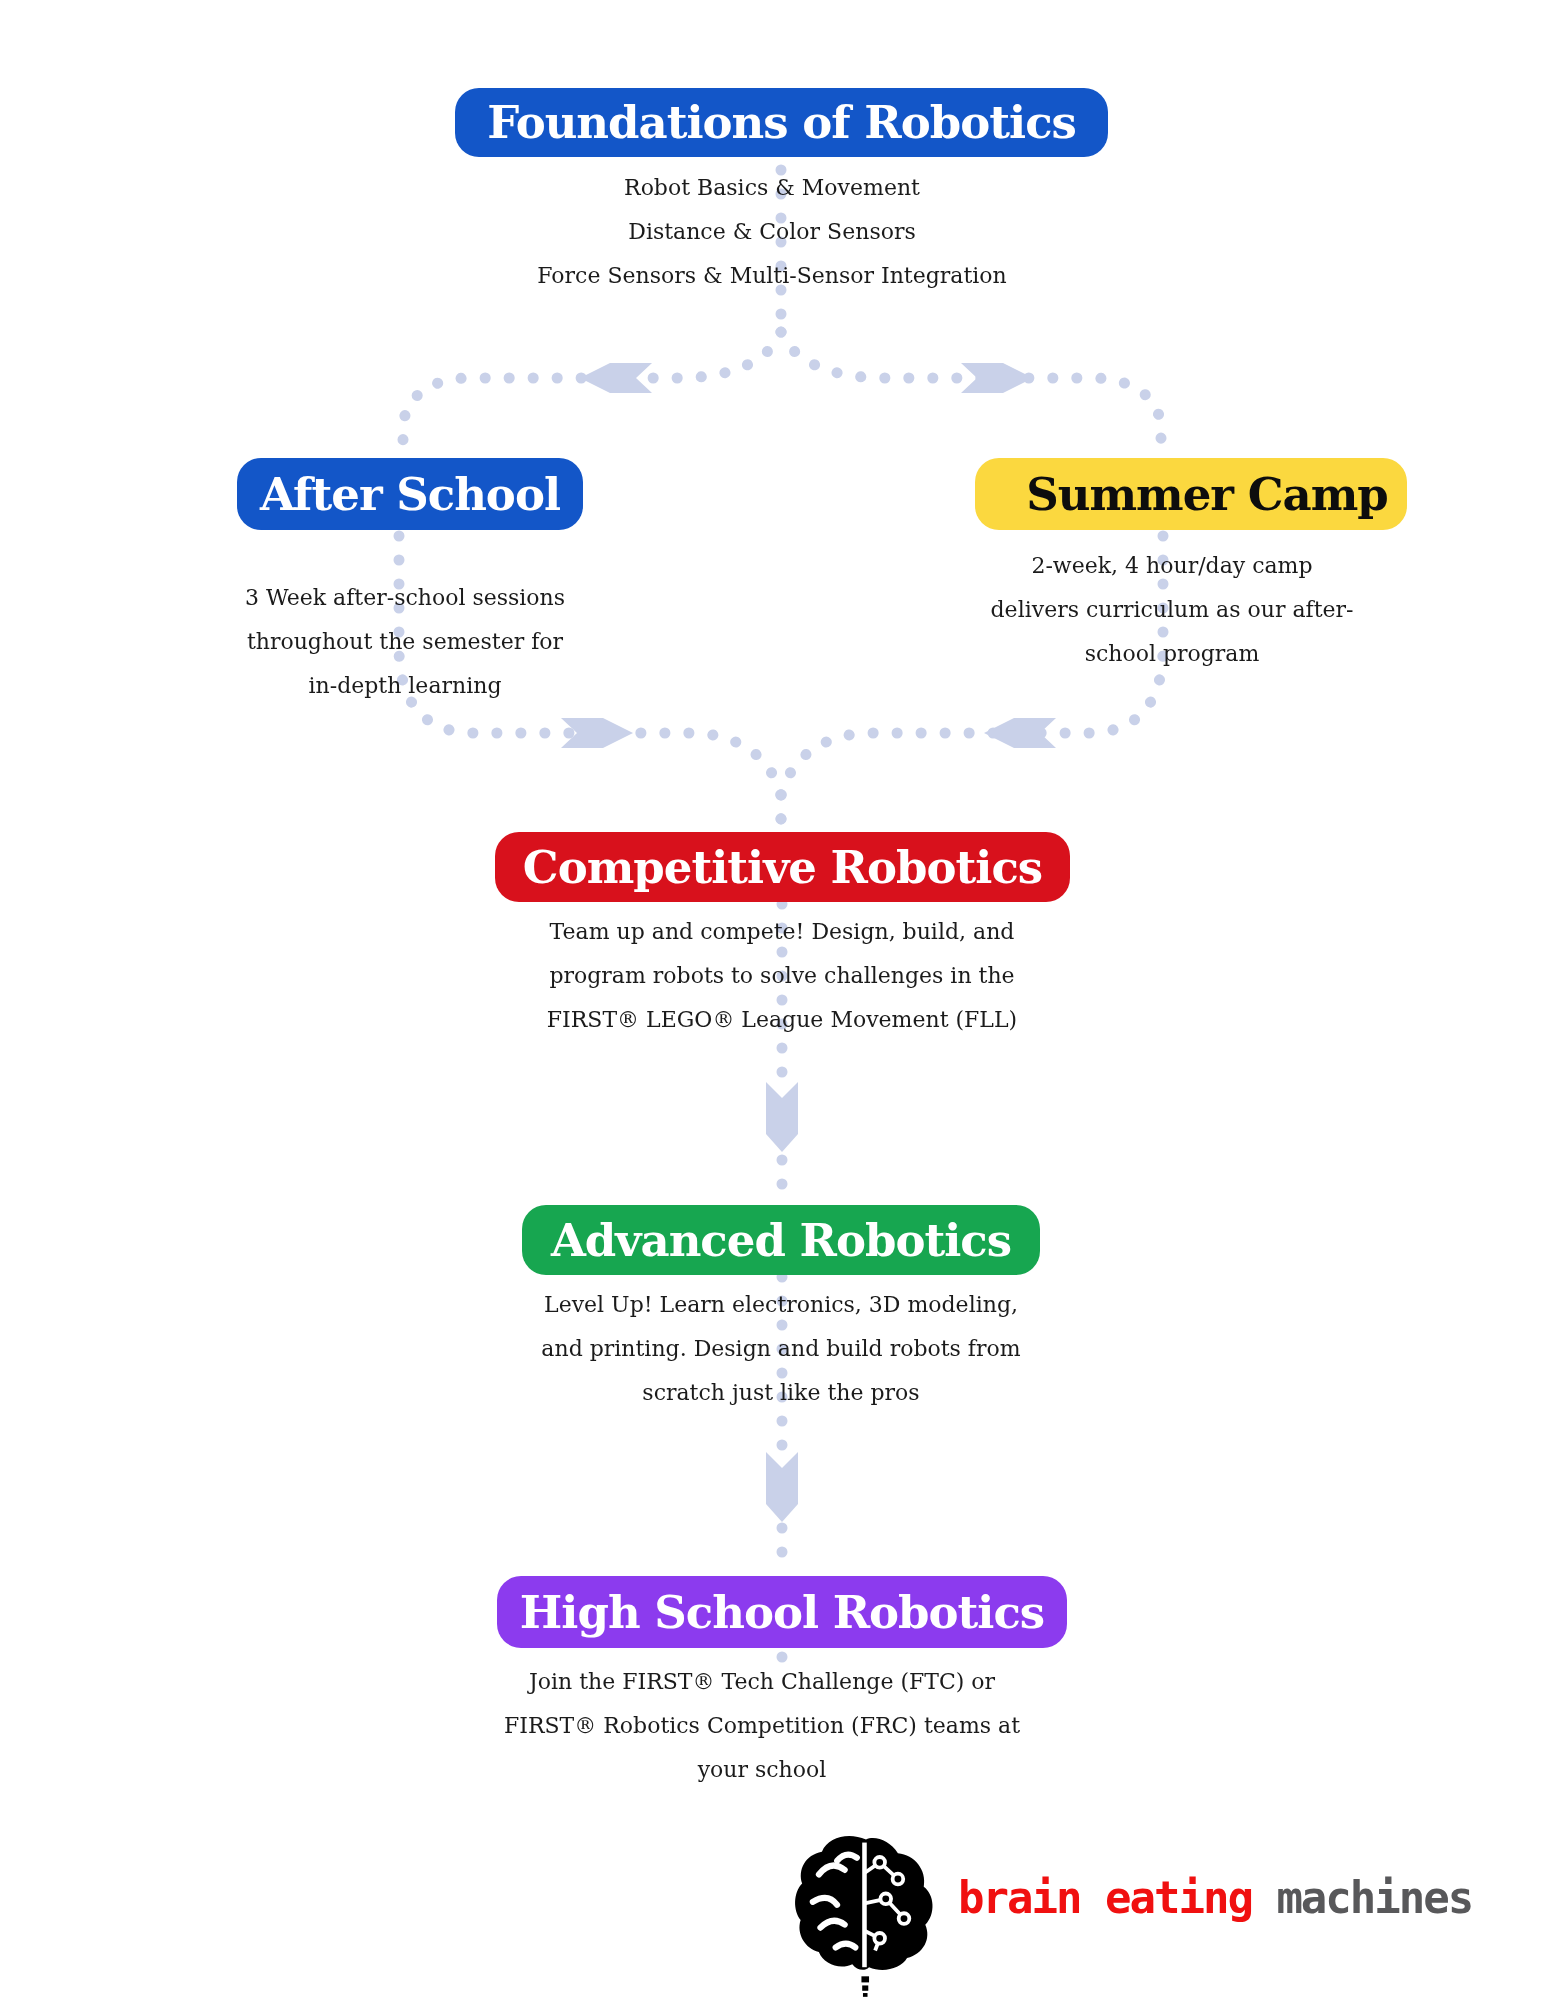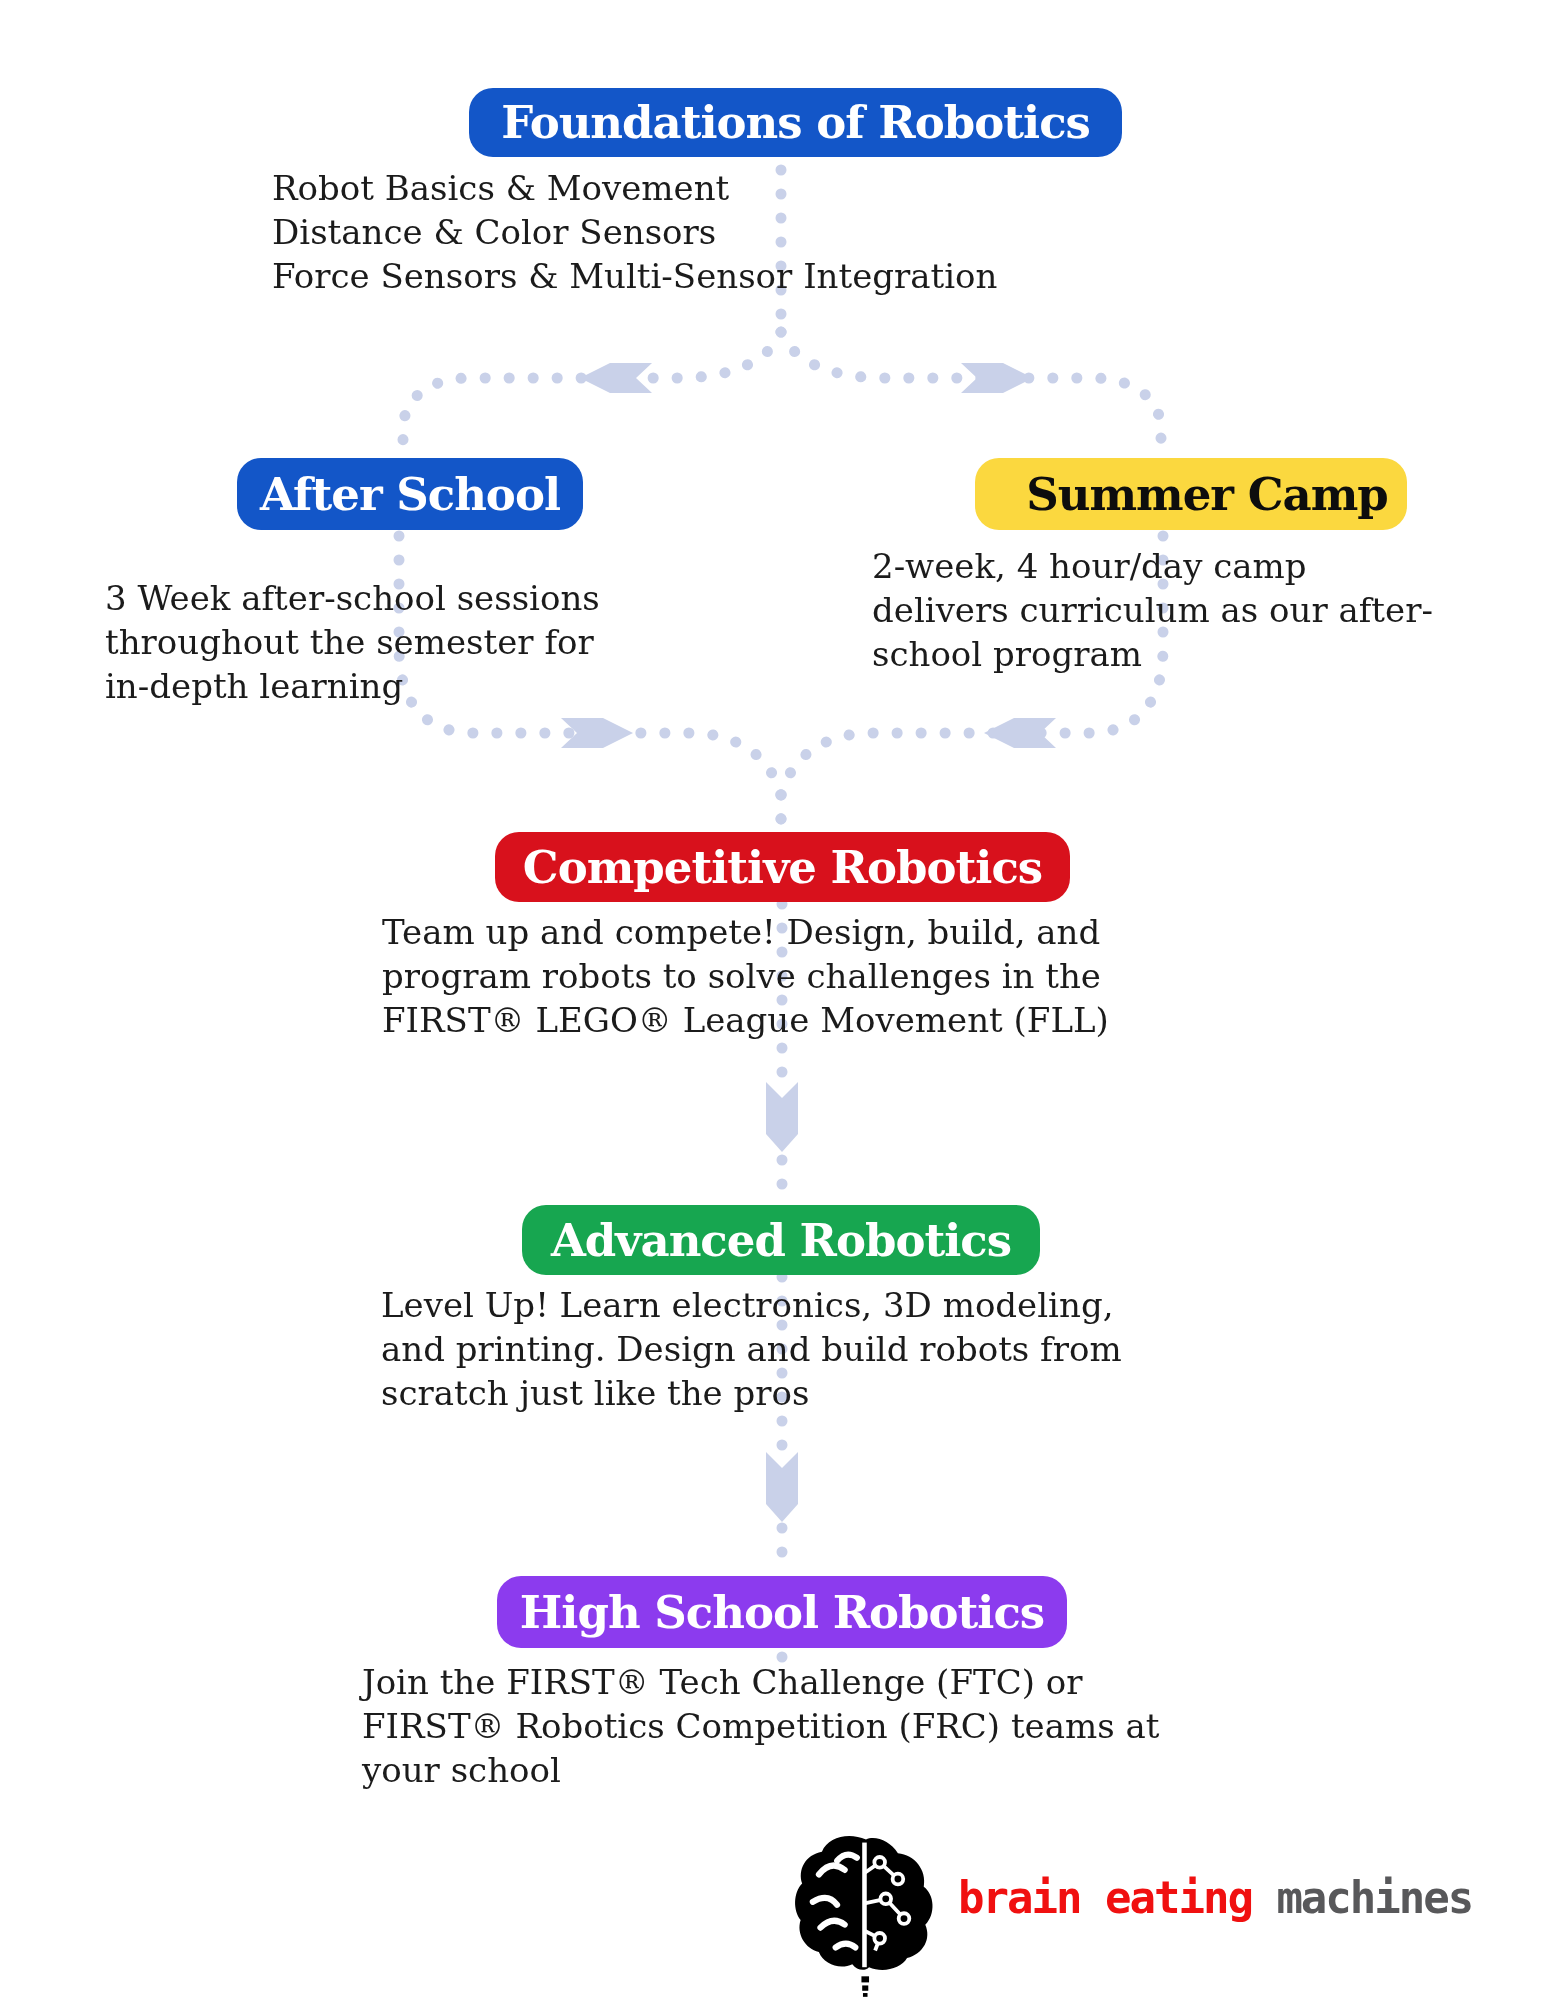--- a/index.html
+++ b/index.html
@@ -6,21 +6,21 @@
   #canvas{position:relative;width:1545px;height:1999px;background:#ffffff;overflow:hidden;
           font-family:"DejaVu Serif", serif;}
   #connectors{position:absolute;left:0;top:0;z-index:1;}
   .dotline{fill:none;stroke:var(--connector,#c9d1e9);stroke-width:11;stroke-linecap:round;
            stroke-dasharray:0.1 23.9;}
   .arrow{fill:var(--connector,#c9d1e9);}
   .pill{position:absolute;z-index:2;display:flex;align-items:center;justify-content:center;
         border-radius:24px;color:#ffffff;font-weight:700;font-size:45px;letter-spacing:-1px;
         white-space:nowrap;}
   .pill--dark-text{color:#0d0d0d;padding-left:32px;}
-  .desc{position:absolute;z-index:2;color:#1b1b1b;font-size:34px;
+  .desc{position:absolute;z-index:2;text-align:center;color:#1b1b1b;font-size:22px;
         line-height:44px;font-weight:400;}
   .desc div{white-space:nowrap;}
   #logo{position:absolute;z-index:2;left:790px;top:1830px;display:flex;align-items:center;}
   #logo-text{position:absolute;left:168px;top:42px;font-family:"DejaVu Sans Mono", monospace;
              font-weight:700;font-size:44px;letter-spacing:-2px;white-space:nowrap;}
   #logo-text .red{color:var(--logo-red,#f01010);}
   #logo-text .gray{color:var(--logo-gray,#58585a);}
 </style>
 </head>
 <body>
@@ -49,21 +49,21 @@
     <path class="dotline" d="M782 904 L782 1076"></path>
     <polygon class="arrow" points="766,1082 782,1098 798,1082 798,1134 782,1152 766,1134"></polygon>
     <path class="dotline" d="M782 1160 L782 1202"></path>
 
     <path class="dotline" d="M782 1277 L782 1446"></path>
     <polygon class="arrow" points="766,1452 782,1468 798,1452 798,1504 782,1522 766,1504"></polygon>
     <path class="dotline" d="M782 1528 L782 1572"></path>
     <circle cx="782" cy="1657" r="5.5" fill="#c9d1e9"></circle>
   </svg>
 
-  <div class="pill" style="left: 469px; top: 88px; width: 653px; height: 69px; background: rgb(19, 86, 200);">
+  <div class="pill" style="left: 455px; top: 88px; width: 653px; height: 69px; background: rgb(19, 86, 200);">
     <span>Foundations of Robotics</span>
   </div>
   <div class="desc" style="left:272px;top:166px;width:1000px;">
     <div>Robot Basics &amp; Movement</div>
     <div>Distance &amp; Color Sensors</div>
     <div>Force Sensors &amp; Multi-Sensor Integration</div>
   </div>
 
   <div class="pill" style="left: 237px; top: 458px; width: 346px; height: 72px; background: rgb(19, 86, 200);">
     <span>After School</span>

